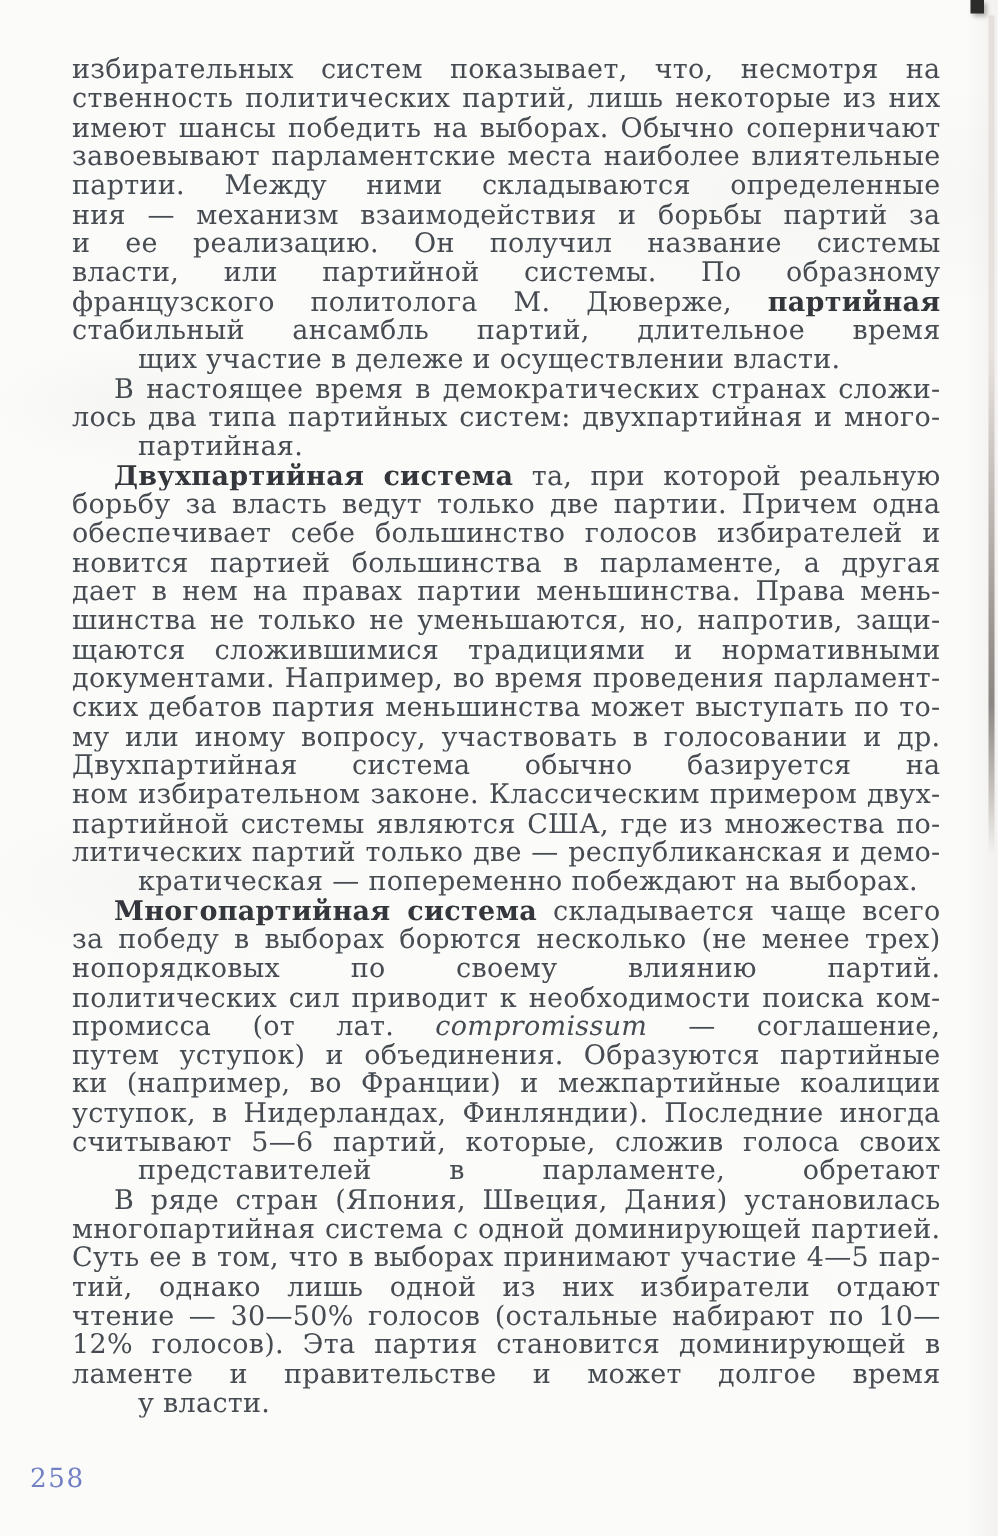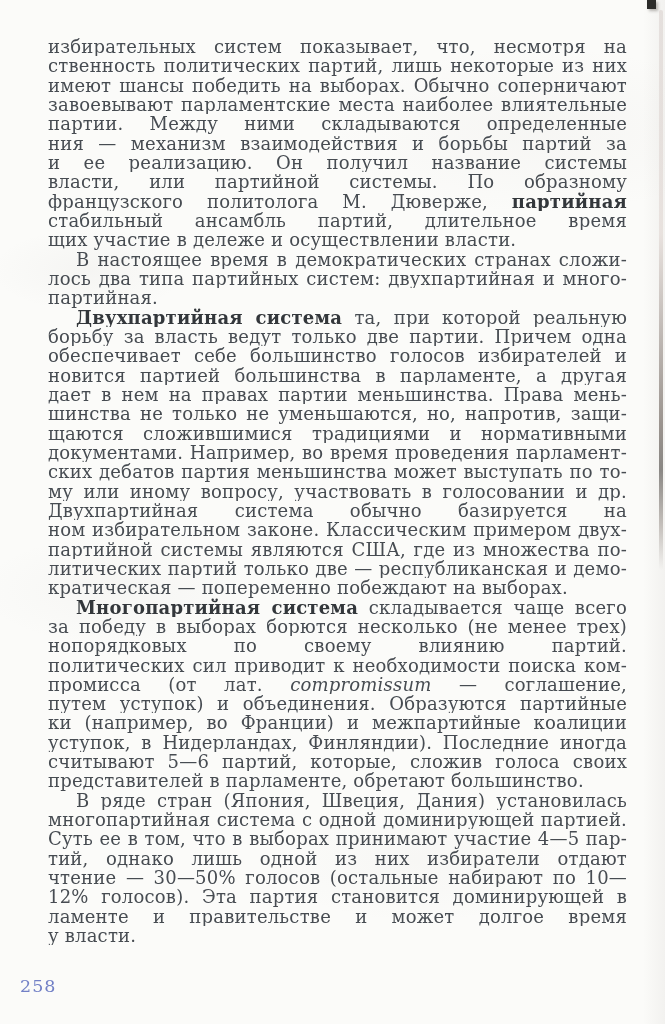--- a/index.html
+++ b/index.html
@@ -31,21 +31,21 @@
     letter-spacing: 0.2px;
   }
   .line {
     line-height: 19.33px;
     height: 19.33px;
     text-align: justify;
     text-align-last: justify;
     white-space: normal;
     overflow: hidden;
   }
-  .line.last { text-align-last: left; }
+  .line.last { text-align-last: left; margin-left: 44px; }
   .line.indent { padding-left: 28px; }
   .b { font-weight: bold; color: var(--bold-text); }
   .i { font-style: italic; }
   .page-number {
     position: absolute;
     left: 20px;
     top: 976px;
     font-size: 17.5px;
     letter-spacing: 1px;
     color: var(--page-number);

